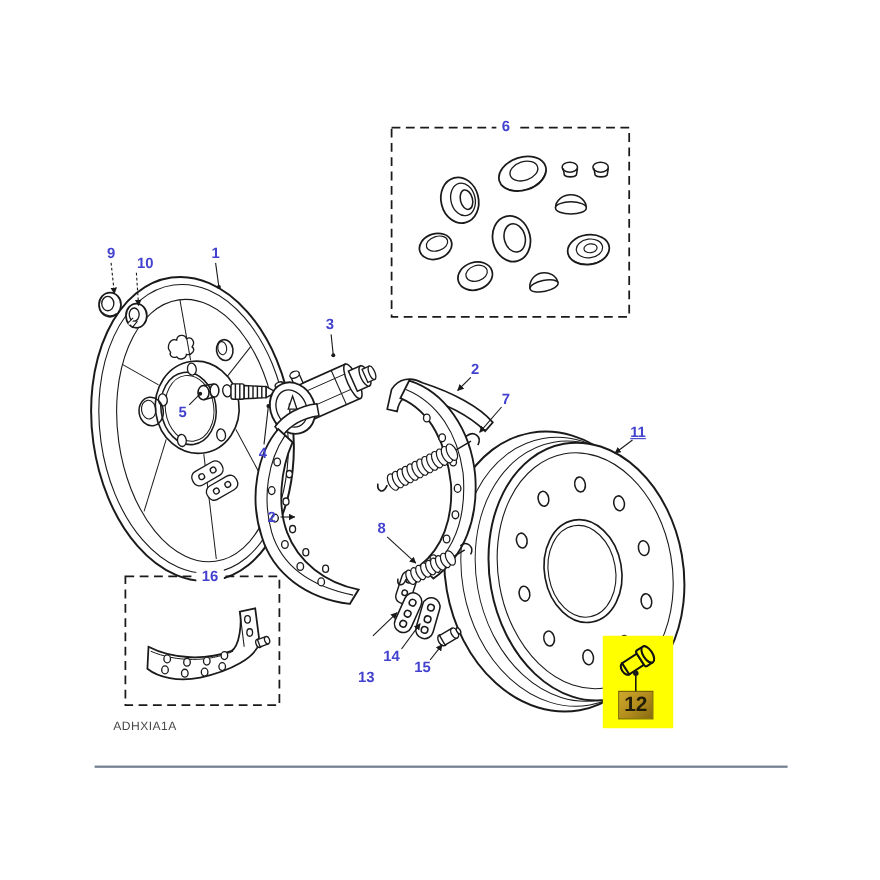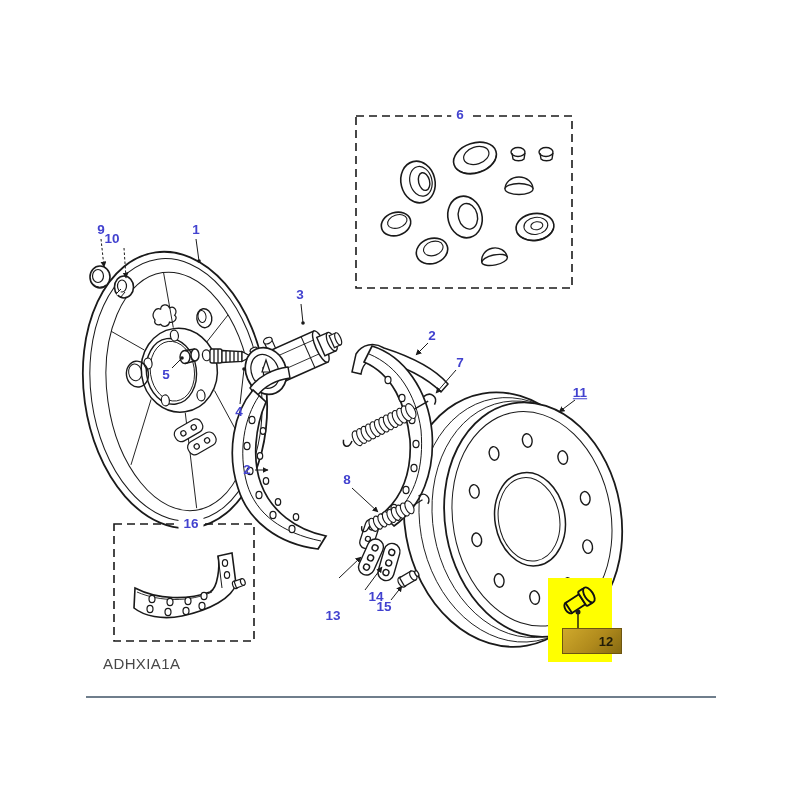--- a/index.html
+++ b/index.html
@@ -4,23 +4,23 @@
 <style>
   html,body{margin:0;padding:0;background:#fff;}
   body{width:800px;height:800px;position:relative;font-family:"Liberation Sans",sans-serif;overflow:hidden;}
   .stage{position:absolute;left:0;top:0;width:800px;height:800px;}
   svg{position:absolute;left:0;top:0;}
   .callout{position:absolute;transform:translate(-50%,-50%);color:#4242cf;font-weight:bold;
            font-size:13.5px;line-height:1;cursor:pointer;user-select:none;}
   .callout.on-border{background:#ffffff;padding:0 5px;}
   .tag12{position:absolute;left:562px;top:628px;width:30px;height:24px;
          background:linear-gradient(135deg,#cfa92c 0%,#b08a1c 55%,#866a12 100%);
-         border:1px solid #6d5510;color:#201c08;font-weight:bold;font-size:13px;
-         display:flex;align-items:center;justify-content:center;cursor:pointer;padding-left:28px;}
-  .code{position:absolute;left:103px;top:655px;font-size:15px;color:#474747;letter-spacing:.4px;}
+         border:1px solid #6d5510;color:#201c08;font-weight:bold;font-size:19px;
+         display:flex;align-items:center;justify-content:center;cursor:pointer;}
+  .code{position:absolute;left:103px;top:655px;font-size:11px;color:#474747;letter-spacing:.4px;}
   .rule{position:absolute;left:86px;top:696px;width:630px;height:2px;background:#6f7e8c;}
 </style>
 </head>
 <body>
 
 <div class="stage">
 
 <svg width="800" height="800" viewBox="0 0 800 800">
   <defs>
     <marker id="arr" markerWidth="7" markerHeight="7" refX="5.5" refY="3" orient="auto">
@@ -347,33 +347,33 @@
     <line x1="456" y1="370" x2="436" y2="393" marker-end="url(#arr)"></line>
     <line x1="352" y1="488" x2="378" y2="512" marker-end="url(#arr)"></line>
     <line x1="575" y1="400" x2="559" y2="412" marker-end="url(#arr)"></line>
     <line x1="339" y1="578" x2="361" y2="557" marker-end="url(#arr)"></line>
     <line x1="365" y1="590" x2="382" y2="567" marker-end="url(#arr)"></line>
     <line x1="391" y1="600" x2="402" y2="586" marker-end="url(#arr)"></line>
   </g>
 </svg>
 
 <div class="callout" style="left:101px;top:230px;">9</div>
-<div class="callout" style="left:112px;top:239px;text-align:right;">10</div>
+<div class="callout" style="left:132px;top:239px;text-align:right;">10</div>
 <div class="callout" style="left:196px;top:230px;">1</div>
 <div class="callout on-border" style="left:460px;top:115px;">6</div>
 <div class="callout" style="left:300px;top:295px;">3</div>
 <div class="callout" style="left:166px;top:375px;">5</div>
 <div class="callout" style="left:239px;top:412px;">4</div>
 <div class="callout" style="left:247px;top:470px;">2</div>
 <div class="callout" style="left:432px;top:336px;">2</div>
 <div class="callout" style="left:460px;top:363px;">7</div>
 <div class="callout" style="left:347px;top:480px;">8</div>
 <div class="callout" style="left:580px;top:393px;text-decoration:underline;">11</div>
 <div class="callout" style="left:333px;top:586px;margin-top:30px;">13</div>
-<div class="callout" style="left:376px;top:597px;">14</div>
+<div class="callout" style="left:356px;top:597px;">14</div>
 <div class="callout" style="left:384px;top:607px;">15</div>
 <div class="callout on-border" style="left:178px;top:524px;margin-left:13px;">16</div>
 
 <div class="tag12">12</div>
 
 <div class="code">ADHXIA1A</div>
 <div class="rule"></div>
 
 </div>
 

